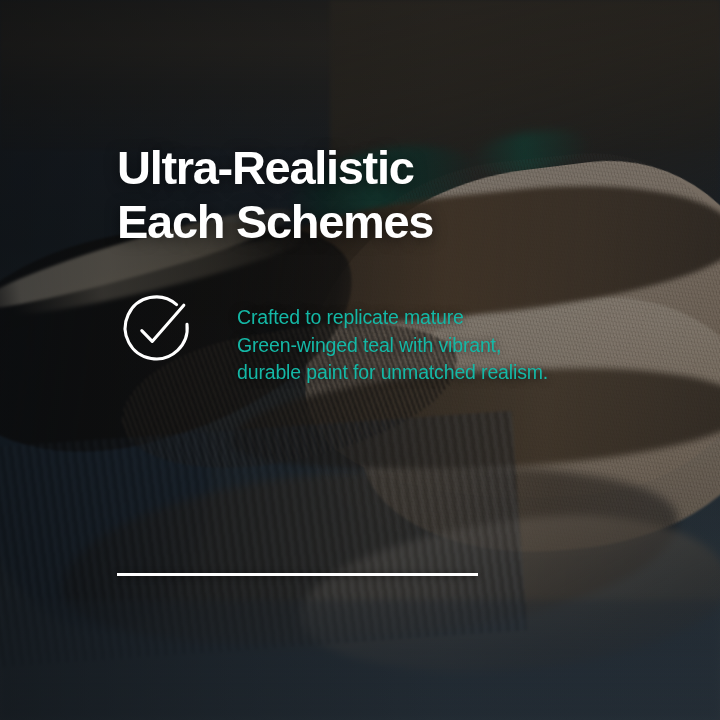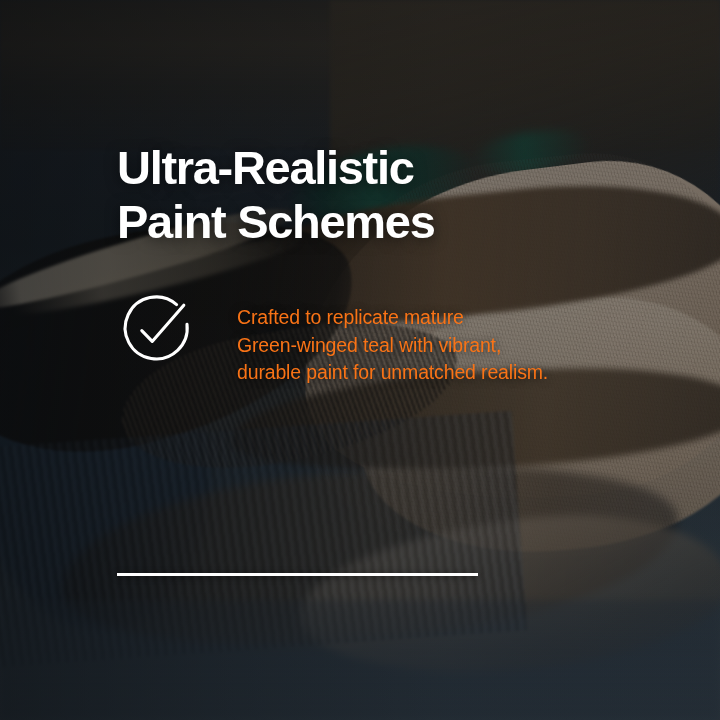--- a/index.html
+++ b/index.html
@@ -337,21 +337,21 @@
 
   .check-icon {
     flex:0 0 auto;
     width:80px; height:80px;
     margin-top:-4px;
     display:block;
   }
   .check-icon svg { display:block; width:80px; height:80px; }
 
   .feature-text {
-    color:#f97316;
+    color:#14b8a6;
     font-size:19.5px;
     line-height:27.5px;
     font-weight:400;
     letter-spacing:-.15px;
     text-shadow:0 1px 9px rgba(0,0,0,.6);
     white-space:pre-line;
     padding-top:10px;
   }
 
   .divider {
@@ -388,21 +388,21 @@
     <div class="ripples"></div>
     <div class="water-bottom"></div>
   </div>
 
   <div class="scrim"></div>
   <div class="scrim-left"></div>
 
   <div class="content">
 
     <h1 class="headline">Ultra-Realistic
-Paint Schemes</h1>
+Each Schemes</h1>
 
     <div class="features">
 
       <div class="feature">
         <span class="check-icon">
           <svg viewBox="0 0 80 80" xmlns="http://www.w3.org/2000/svg" fill="none" stroke="#ffffff" stroke-width="3.1" stroke-linecap="round" stroke-linejoin="round">
 
             <path d="M 59.6 14.6
                      A 31 31 0 1 0 70.0 34.4"></path>
 

